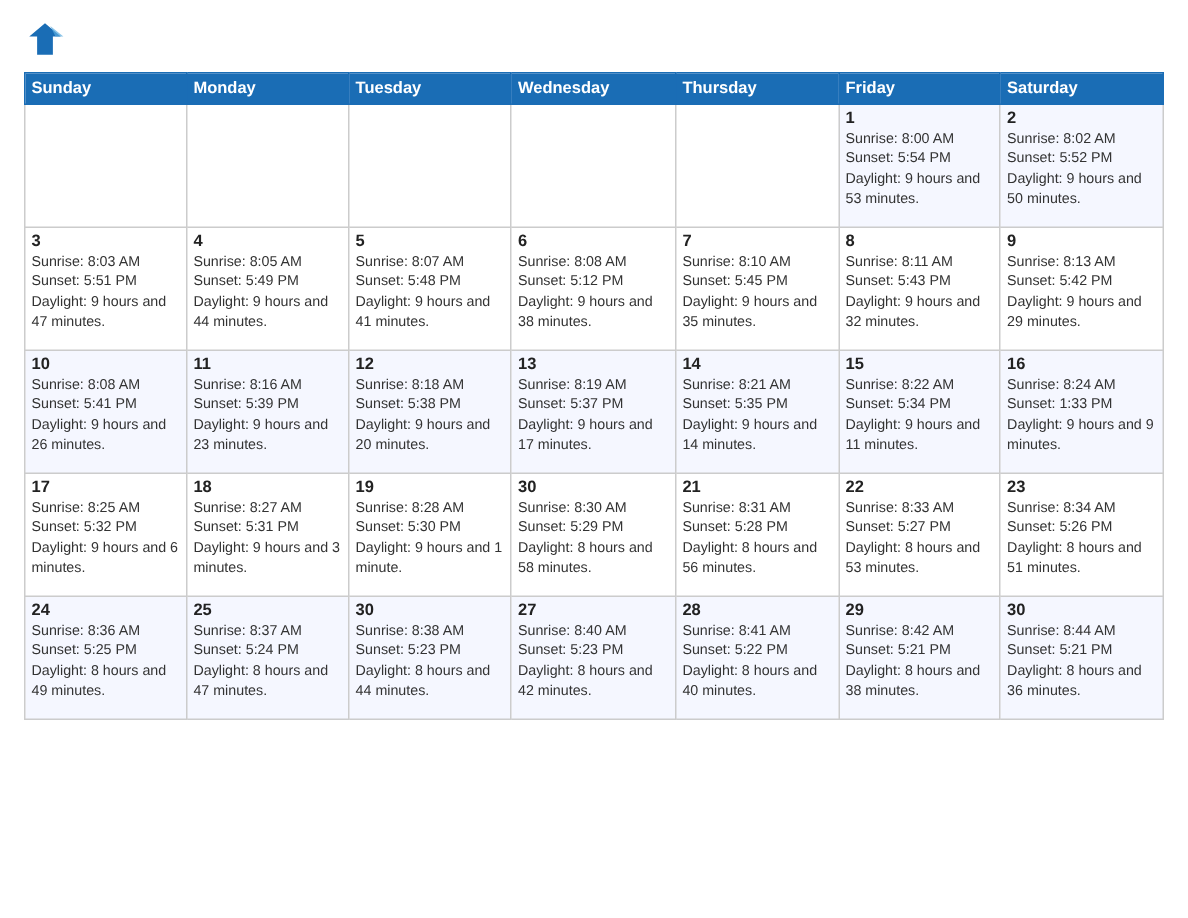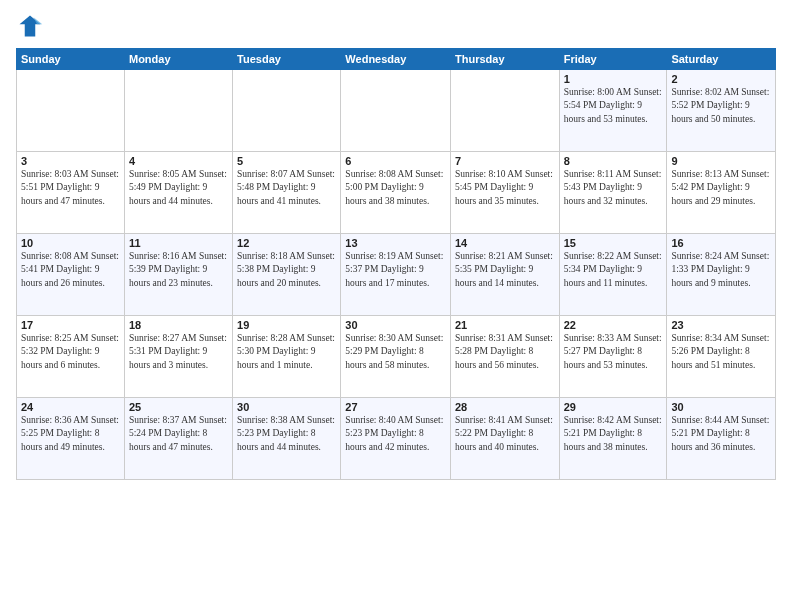--- a/index.html
+++ b/index.html
@@ -88,21 +88,20 @@
       font-size: 11px;
       font-weight: bold;
       color: #222;
       display: block;
       margin-bottom: 1px;
     }
     .day-info {
       font-size: 9.5px;
       color: #333;
       line-height: 1.4;
-      font-family: Liberation Serif, serif;
     }
     .empty-cell {
       background: #fff !important;
     }
   </style>
 </head>
 <body>
 
 <div class="page">
   <div class="header">
@@ -169,21 +168,21 @@
           </td>
           <td>
             <span class="day-num">5</span>
             <div class="day-info">Sunrise: 8:07 AM
 Sunset: 5:48 PM
 Daylight: 9 hours and 41 minutes.</div>
           </td>
           <td>
             <span class="day-num">6</span>
             <div class="day-info">Sunrise: 8:08 AM
-Sunset: 5:00 PM
+Sunset: 5:12 PM
 Daylight: 9 hours and 38 minutes.</div>
           </td>
           <td>
             <span class="day-num">7</span>
             <div class="day-info">Sunrise: 8:10 AM
 Sunset: 5:45 PM
 Daylight: 9 hours and 35 minutes.</div>
           </td>
           <td>
             <span class="day-num">8</span>

